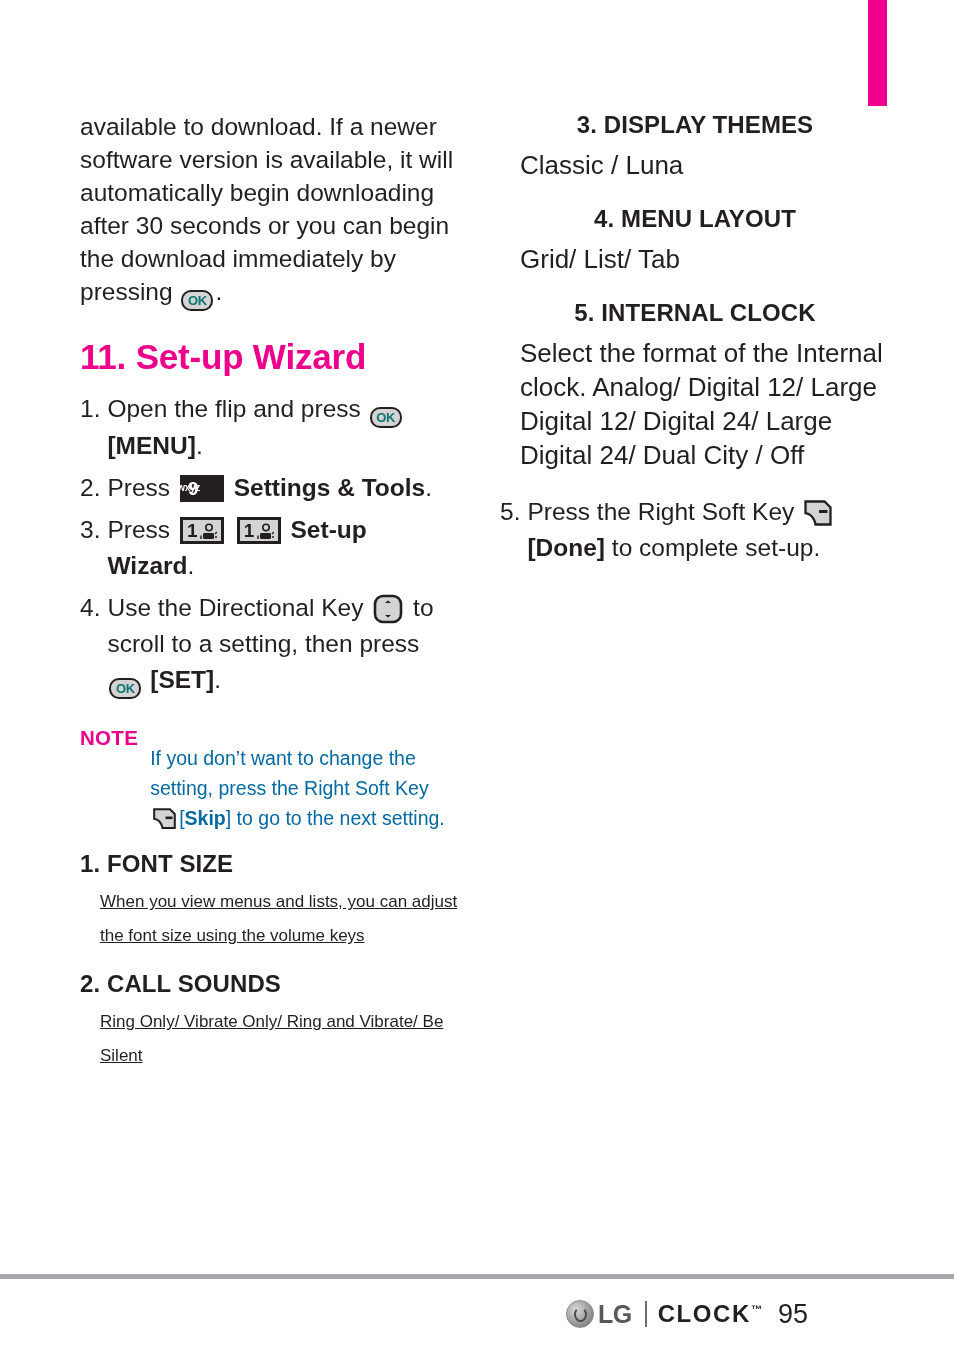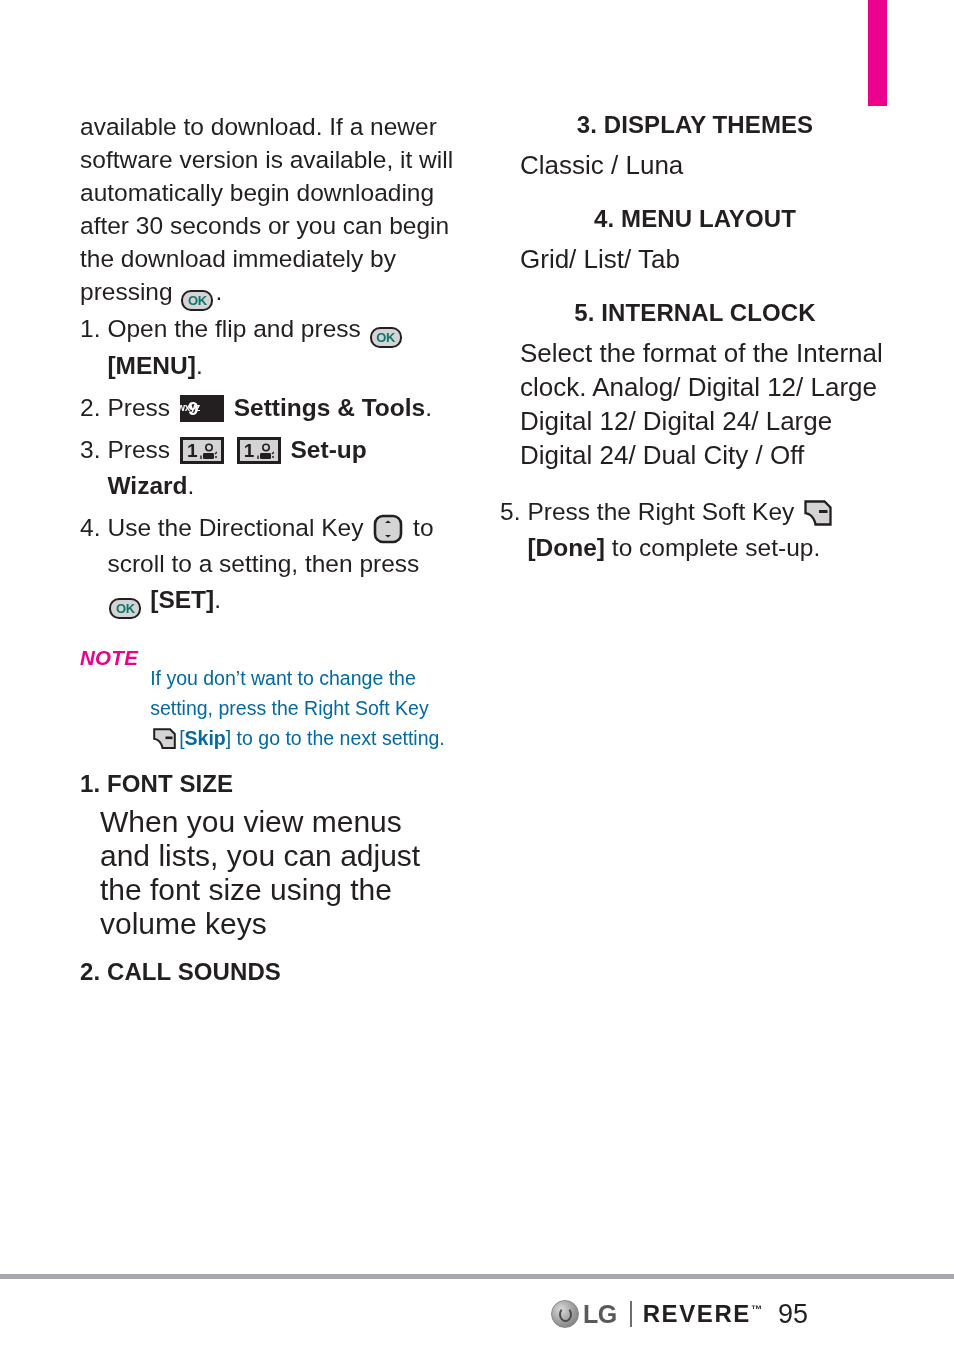--- a/index.html
+++ b/index.html
@@ -147,23 +147,24 @@
     font-weight: bold;
   }
   .sect-head {
     font-size: 24px;
     font-weight: bold;
     margin: 16px 0 6px 0;
     line-height: 30px;
     letter-spacing: 0.1px;
   }
   .sect-body {
-    font-size: 30px;
+    font-size: 17px;
     line-height: 34px;
     margin: 0 0 4px 20px;
+    text-decoration: underline;
   }
   .r-head {
     font-size: 24px;
     font-weight: bold;
     line-height: 30px;
     margin: 0 0 8px 0;
     letter-spacing: 0.1px;
     text-align: center;
   }
   .r-body {
@@ -178,21 +179,20 @@
     margin: 24px 0 16px 0;
   }
   #note-label {
     flex: 0 0 auto;
     color: #ec008c;
     font-weight: bold;
     font-size: 20.5px;
     line-height: 30px;
     padding-right: 12px;
     letter-spacing: 0.3px;
-    font-style: italic;
   }
   #note-text {
     flex: 1 1 auto;
     font-size: 19.5px;
     line-height: 30px;
     color: #0369a1;
     margin-top: 20px;
   }
 
   
@@ -283,30 +283,31 @@
 </head>
 <body>
 
 <div id="tab-marker"></div>
 <div id="footer-rule"></div>
 
 <div id="footer">
   <span class="lg-mark"></span>
   <span id="footer-lg-text">LG</span>
   <span id="footer-divider"></span>
-  <span id="footer-revere"><span>REVERE</span><span id="footer-tm">™</span></span>
+  <span id="footer-revere"><span>CLOCK</span><span id="footer-tm">™</span></span>
   <span id="footer-page">95</span>
 </div>
 
 <div id="col-left">
 
   <p class="body-para"><span>available to download. If a newer software version is available, it will automatically begin downloading after 30 seconds or you can begin the download immediately by pressing</span>
     <span class="key-ok">OK</span><span>.</span>
   </p>
 
+  <h1 class="chapter-title">11. Set-up Wizard</h1>
 
   <div class="step">
     <span class="step-num">1.</span>
     <span class="step-body"><span>Open the flip and press</span>
       <span class="key-ok">OK</span><br>
       <span class="bold-inline">[MENU]</span><span>.</span>
     </span>
   </div>
 
   <div class="step">
@@ -356,20 +357,21 @@
             <rect x="13.5" y="9.5" width="7" height="2.6" fill="#231f20"></rect>
           </svg></span><span>[</span><span class="bold-inline">Skip</span><span>]</span>
       <span>to go to the next setting.</span>
     </span>
   </div>
 
   <h2 class="sect-head">1. FONT SIZE</h2>
   <p class="sect-body">When you view menus and lists, you can adjust the font size using the volume keys</p>
 
   <h2 class="sect-head">2. CALL SOUNDS</h2>
+  <p class="sect-body">Ring Only/ Vibrate Only/ Ring and Vibrate/ Be Silent</p>
 
 </div>
 
 <div id="col-right">
 
   <h2 class="r-head">3. DISPLAY THEMES</h2>
   <p class="r-body">Classic / Luna</p>
 
   <h2 class="r-head">4. MENU LAYOUT</h2>
   <p class="r-body">Grid/ List/ Tab</p>

